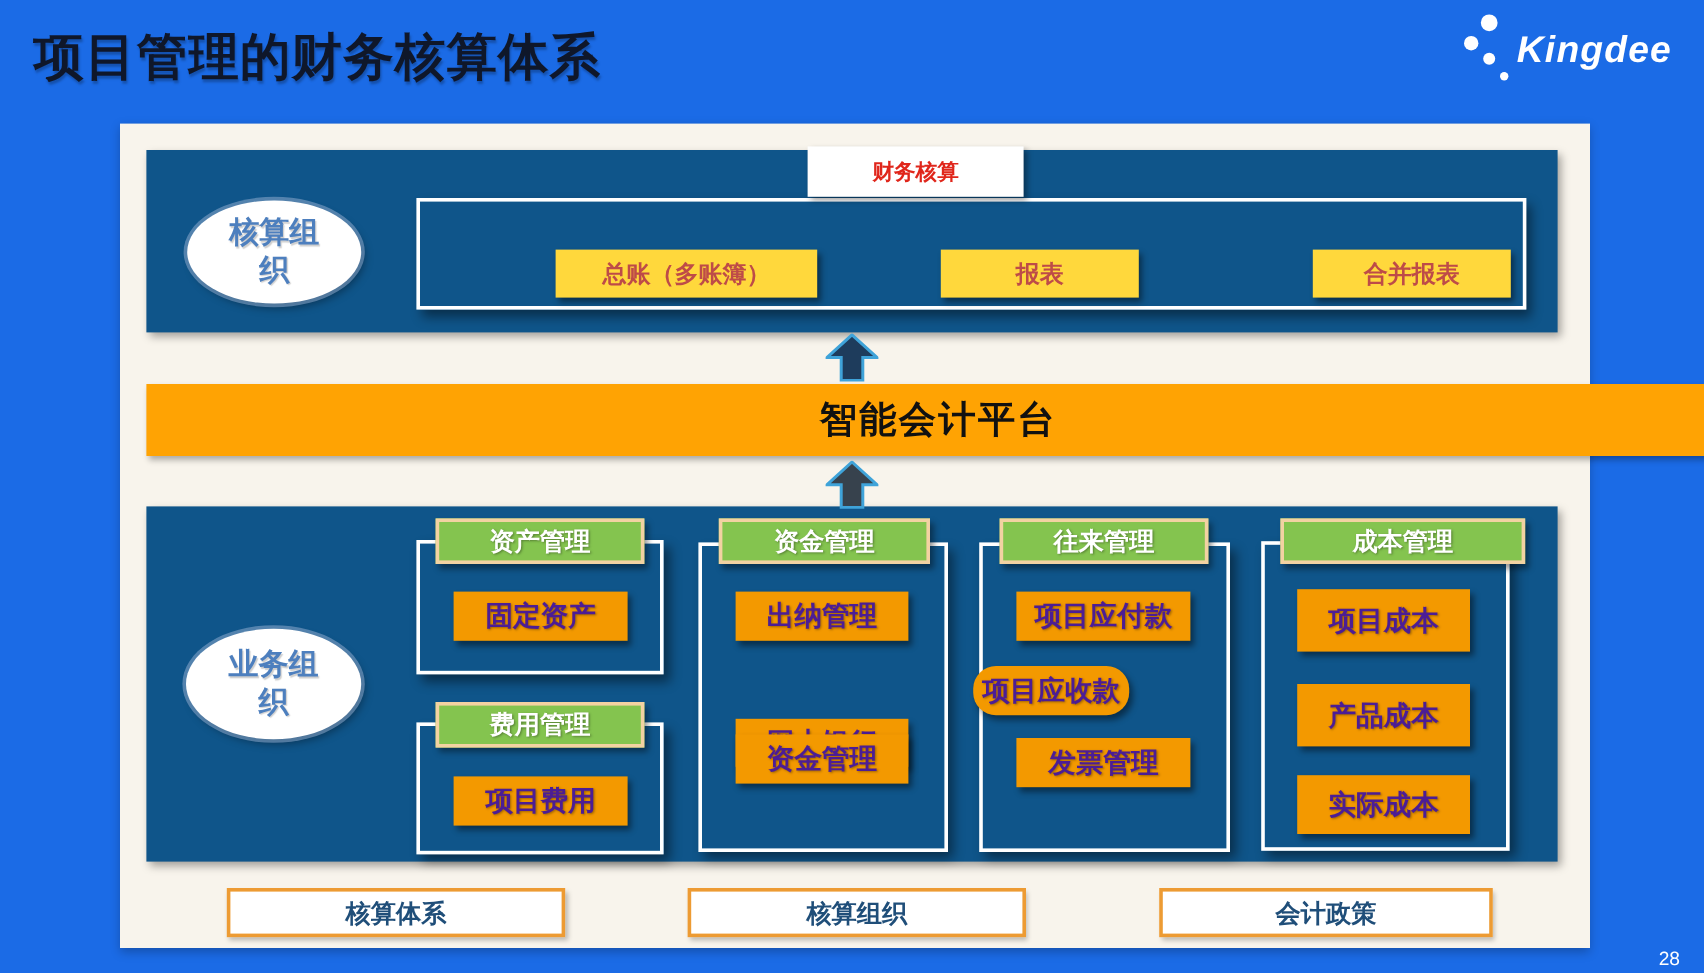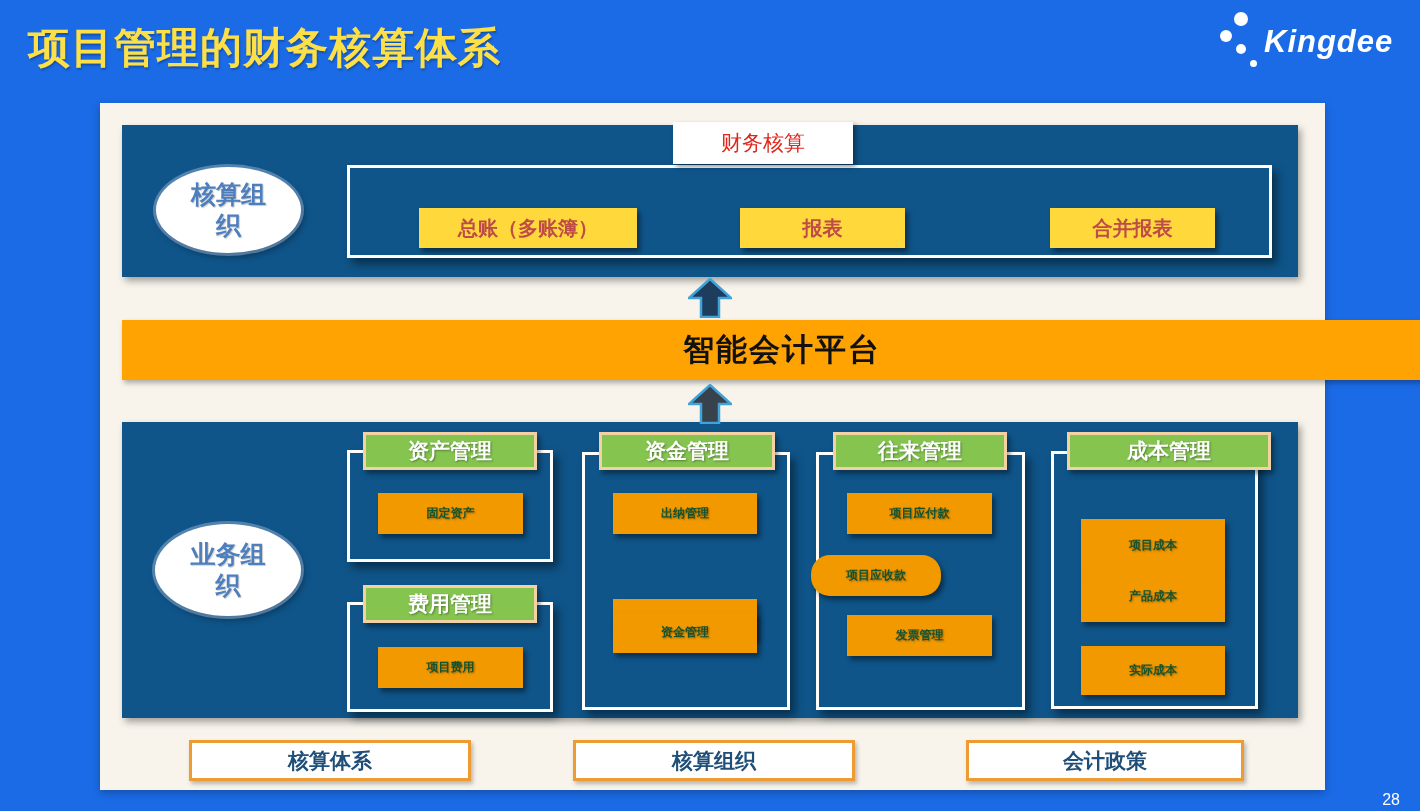--- a/index.html
+++ b/index.html
@@ -1,21 +1,21 @@
 <!DOCTYPE html>
 <html><head>
 <meta charset="utf-8">
 <style>
   * { margin:0; padding:0; box-sizing:border-box; }
   html,body { width:1420px; height:811px; }
   body { font-family:"Liberation Sans","DejaVu Sans",sans-serif; }
   .slide { position:relative; width:1420px; height:811px; background:#1B6BE6; overflow:hidden; }
 
   
-  .title { position:absolute; left:28px; top:20px; color:#fde047; font-size:42px; font-weight:bold; letter-spacing:1px; text-shadow:1px 2px 2px rgba(0,0,0,.25); }
+  .title { position:absolute; left:28px; top:20px; color:#0f172a; font-size:42px; font-weight:bold; letter-spacing:1px; text-shadow:1px 2px 2px rgba(0,0,0,.25); }
   .logo { position:absolute; right:14px; top:6px; width:190px; height:66px; }
   .logo .dot { position:absolute; background:#ffffff; border-radius:50%; }
   .logo .d1 { width:14px; height:14px; left:18px; top:6px; }
   .logo .d2 { width:12px; height:12px; left:4px;  top:24px; }
   .logo .d3 { width:10px; height:10px; left:20px; top:38px; }
   .logo .d4 { width:7px;  height:7px;  left:34px; top:54px; }
   .logo .logo-text { position:absolute; left:48px; top:18px; color:#ffffff; font-size:31px; font-weight:bold; font-style:italic; letter-spacing:1px; }
 
   
   .content { position:absolute; left:100px; top:103px; width:1225px; height:687px; background:#F8F4EC; box-shadow:0 3px 8px rgba(0,0,0,.25); }
@@ -33,45 +33,45 @@
                   text-shadow:1px 1px 1px rgba(0,0,0,.2); word-break:break-all; }
   .top-panel .ellipse { left:34px; top:42px; width:145px; height:86px; }
   .bottom-panel .ellipse { left:33px; top:102px; width:146px; height:92px; }
 
   
   .wframe { position:absolute; border:3px solid #ffffff; box-shadow:5px 6px 9px rgba(0,0,0,.45); }
 
   
   .fin-label { position:absolute; left:551px; top:-3px; width:180px; height:42px; background:#ffffff;
                box-shadow:3px 3px 5px rgba(0,0,0,.4); display:flex; align-items:center; justify-content:center;
-               color:#E0261B; font-size:21px; font-weight:normal; z-index:5; }
+               color:#E0261B; font-size:18px; font-weight:bold; z-index:5; }
 
   
   .ybox { position:absolute; top:83px; height:40px; background:#FFD83C; box-shadow:3px 4px 5px rgba(0,0,0,.45);
-          display:flex; align-items:center; justify-content:center; color:#BE4B48; font-size:20px; font-weight:bold; z-index:4; }
+          display:flex; align-items:center; justify-content:center; color:#BE4B48; font-size:20px; font-weight:bold; z-index:4;margin-left:44px; }
 
   
   .orange-bar { position:absolute; left:22px; top:217px; width:1320px; height:60px; background:#FFA303;
                 box-shadow:2px 3px 5px rgba(0,0,0,.3); display:flex; align-items:center; justify-content:center; }
   .orange-bar span { color:#111111; font-size:31px; font-weight:bold; letter-spacing:2px; }
 
   
   .arrow { position:absolute; width:44px; height:40px; z-index:6; }
   .arrow-1 { left:588px; top:175px; }
   .arrow-2 { left:588px; top:281px; }
 
   
   .ghead { position:absolute; height:38px; background:#84C44F; border:3px solid #F2D2A2;
            box-shadow:3px 4px 5px rgba(0,0,0,.4); display:flex; align-items:center; justify-content:center;
            color:#ffffff; font-size:21px; font-weight:bold; text-shadow:1px 1px 2px rgba(0,0,0,.35); z-index:4; }
 
   
   .obox { position:absolute; background:#F39900; box-shadow:3px 4px 5px rgba(0,0,0,.45);
           display:flex; align-items:center; justify-content:center;
-          color:#14532d; font-size:12px; font-weight:bold; text-shadow:1px 1px 2px rgba(0,0,0,.35); z-index:3; }
+          color:#4c1d95; font-size:23px; font-weight:bold; text-shadow:1px 1px 2px rgba(0,0,0,.35); z-index:3; }
 
   
   .fbox { position:absolute; top:637px; height:41px; background:#ffffff; border:3px solid #ED9B33;
           box-shadow:2px 3px 4px rgba(0,0,0,.25); display:flex; align-items:center; justify-content:center;
           color:#1F4E79; font-size:21px; font-weight:bold; }
 
   .page-num { position:absolute; right:20px; bottom:2px; color:#ffffff; font-size:16px; }
 </style>
 </head>
 <body>
@@ -135,21 +135,21 @@
       <div class="obox" style="left:491px; top:190px; width:144px; height:41px;">资金管理</div>
 
       <div class="wframe" style="left:694px; top:30px; width:209px; height:258px;"></div>
       <div class="ghead" style="left:711px; top:10px; width:174px;">往来管理</div>
       <div class="obox" style="left:725px; top:71px; width:145px; height:41px;">项目应付款</div>
       <div class="obox" style="left:689px; top:133px; width:130px; height:41px;border-radius:19px;">项目应收款</div>
       <div class="obox" style="left:725px; top:193px; width:145px; height:41px;">发票管理</div>
 
       <div class="wframe" style="left:929px; top:29px; width:207px; height:258px;"></div>
       <div class="ghead" style="left:945px; top:10px; width:204px;">成本管理</div>
-      <div class="obox" style="left:959px; top:69px; width:144px; height:52px;margin-top:28px;">项目成本</div>
+      <div class="obox" style="left:959px; top:69px; width:144px; height:52px;">项目成本</div>
       <div class="obox" style="left:959px; top:148px; width:144px; height:52px;">产品成本</div>
       <div class="obox" style="left:959px; top:224px; width:144px; height:49px;">实际成本</div>
     </div>
 
     <div class="fbox" style="left:89px; width:282px;">核算体系</div>
     <div class="fbox" style="left:473px; width:282px;">核算组织</div>
     <div class="fbox" style="left:866px; width:278px;">会计政策</div>
   </div>
 
   <div class="page-num">28</div>

